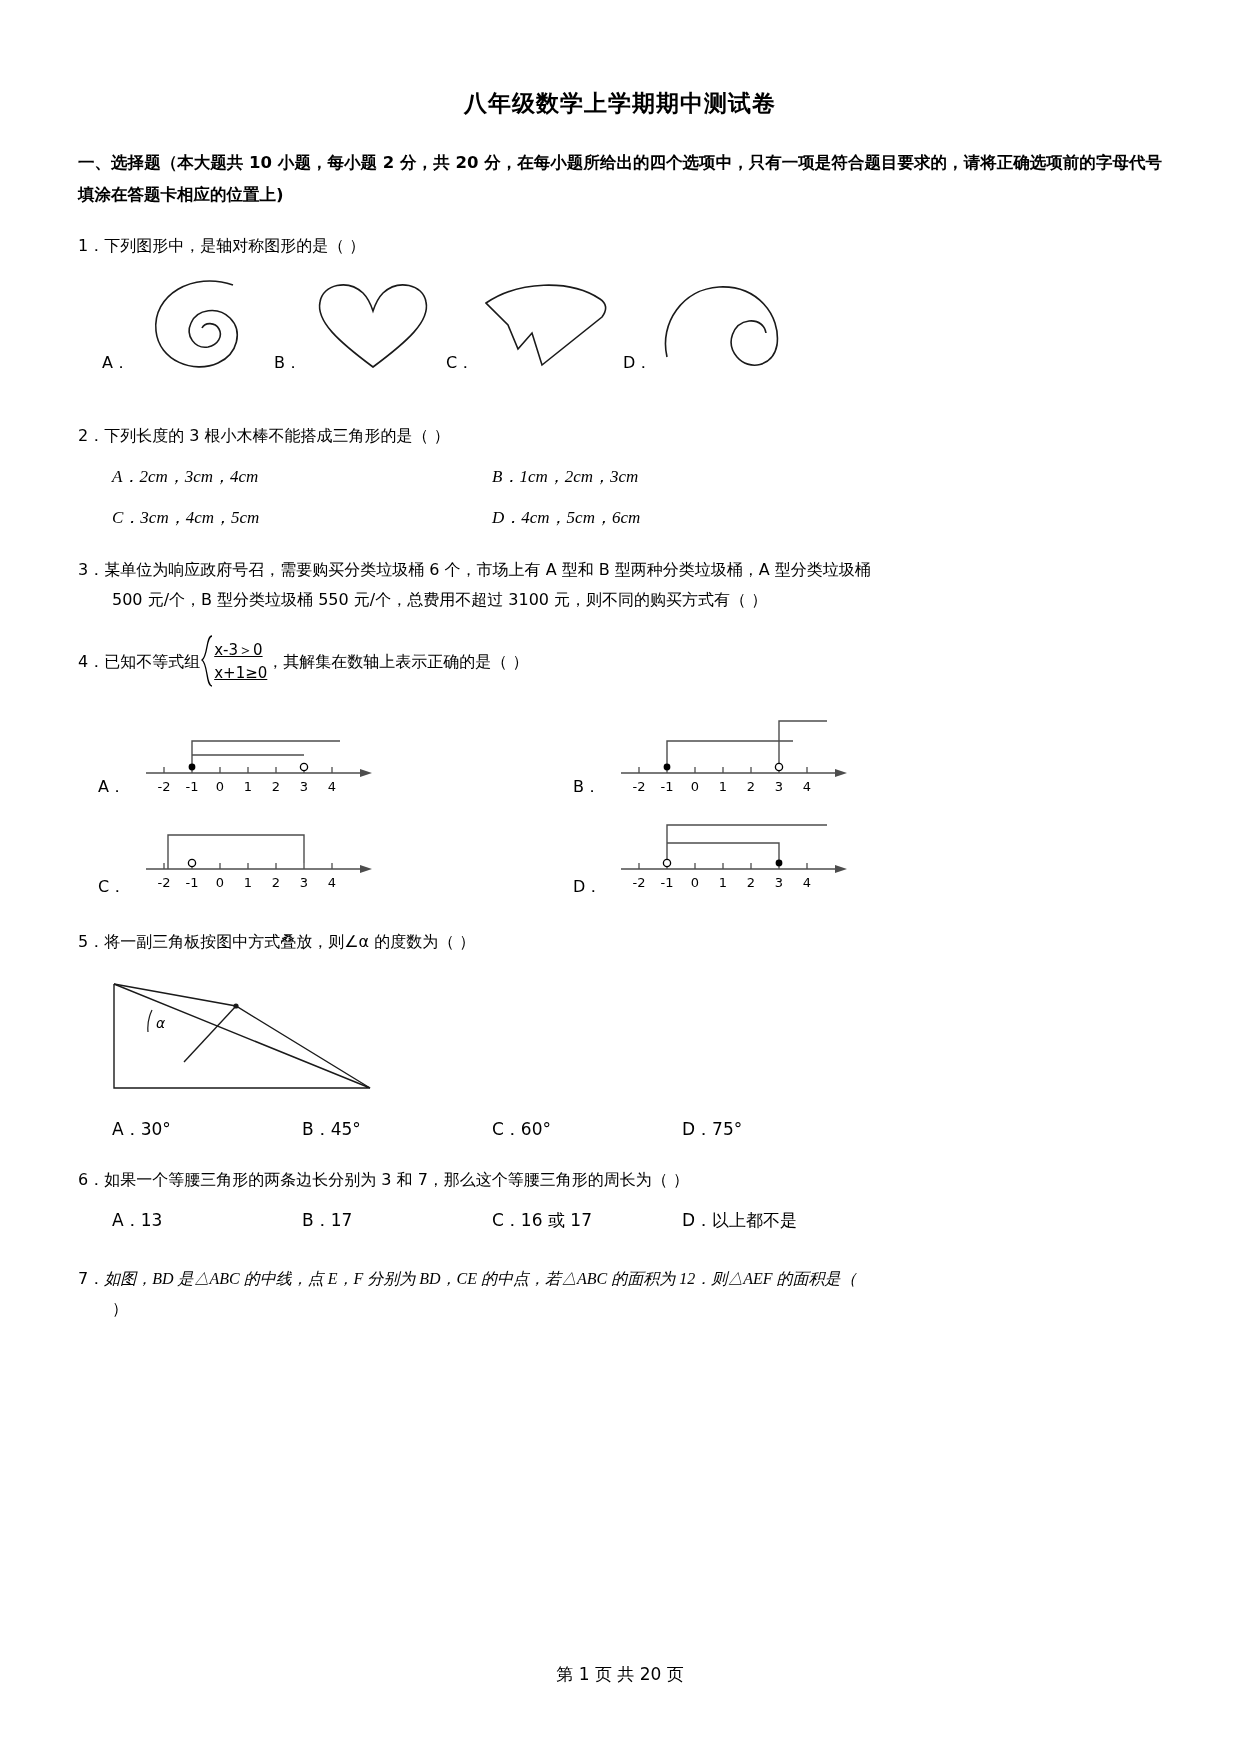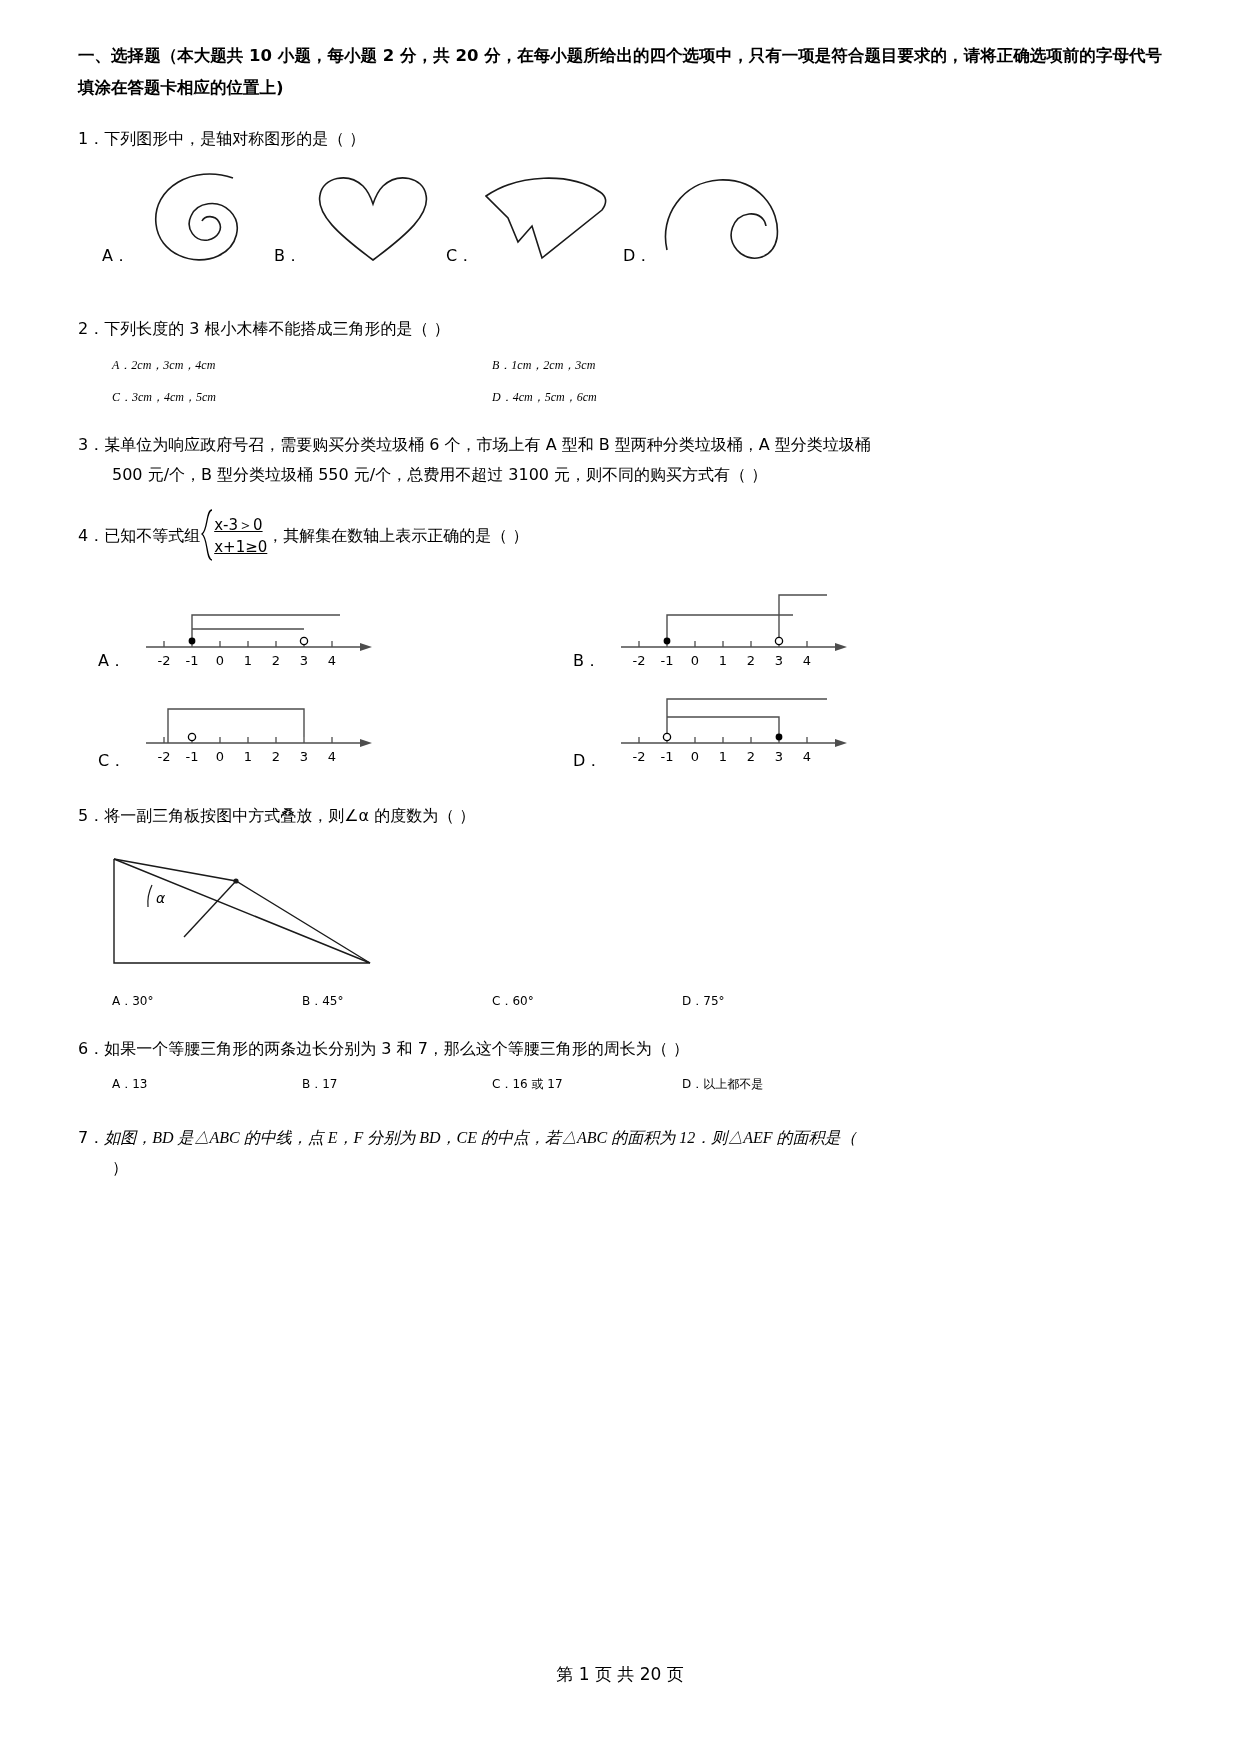--- a/index.html
+++ b/index.html
@@ -25,39 +25,39 @@
   }
   .title {
     text-align: center;
     font-size: 23px;
     font-weight: bold;
     margin-top: 88px;
     letter-spacing: 1px;
     font-family: "DejaVu Sans", sans-serif;
   }
   .section-head {
-    margin: 40px 78px 0 78px;
+    margin: 28px 78px 0 78px;
     font-size: 16.5px;
     font-weight: bold;
     line-height: 1.95;
     font-family: "DejaVu Sans", sans-serif;
     text-align: justify;
   }
   .q {
     margin: 20px 78px 0 78px;
     font-size: 16px;
     line-height: 1.85;
     font-family: "DejaVu Sans", sans-serif;
   }
   .q-body {
     text-align: justify;
   }
   .opts {
     margin: 10px 0 0 34px;
-    font-size: 12px;
+    font-size: 17px;
     font-family: "DejaVu Sans", sans-serif;
     display: flex;
   }
   .opts.wide4 > span { width: 190px; display: inline-block; }
   .opts.two > span { width: 380px; display: inline-block; }
   .it { font-style: italic; font-family: "Liberation Serif", serif; }
   .figrow {
     margin: 14px 78px 0 78px;
     position: relative;
   }
@@ -90,20 +90,21 @@
     font-family: "DejaVu Sans", sans-serif;
     text-decoration: underline;
   }
   svg { display: block; }
 </style>
 </head>
 <body>
 
 <div class="page">
 
+  <div class="title">八年级数学上学期期中测试卷</div>
 
   <div class="section-head">一、选择题（本大题共 10 小题，每小题 2 分，共 20 分，在每小题所给出的四个选项中，只有一项是符合题目要求的，请将正确选项前的字母代号填涂在答题卡相应的位置上)</div>
 
   <div class="q">
     <div class="q-body">
       <span>1．</span><span>下列图形中，是轴对称图形的是（      ）</span>
     </div>
   </div>
 
   <div class="figrow" style="height:120px;">

